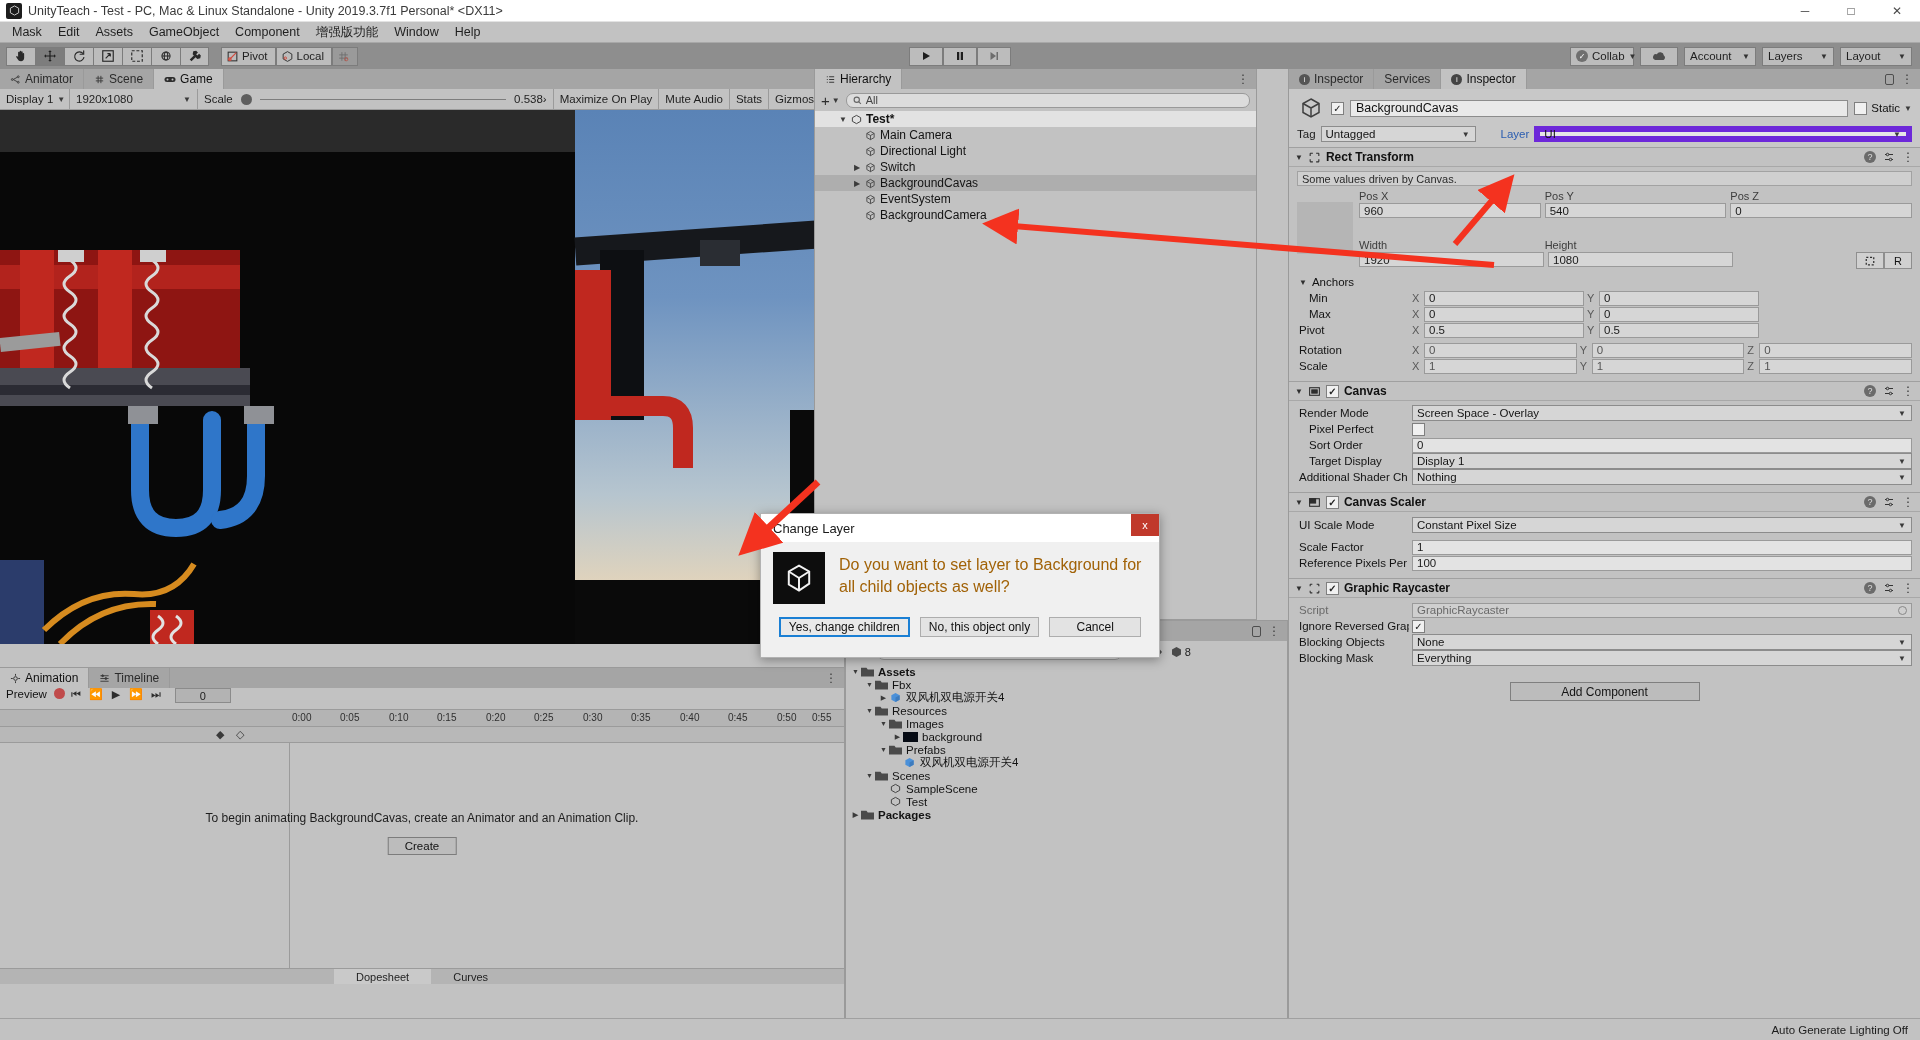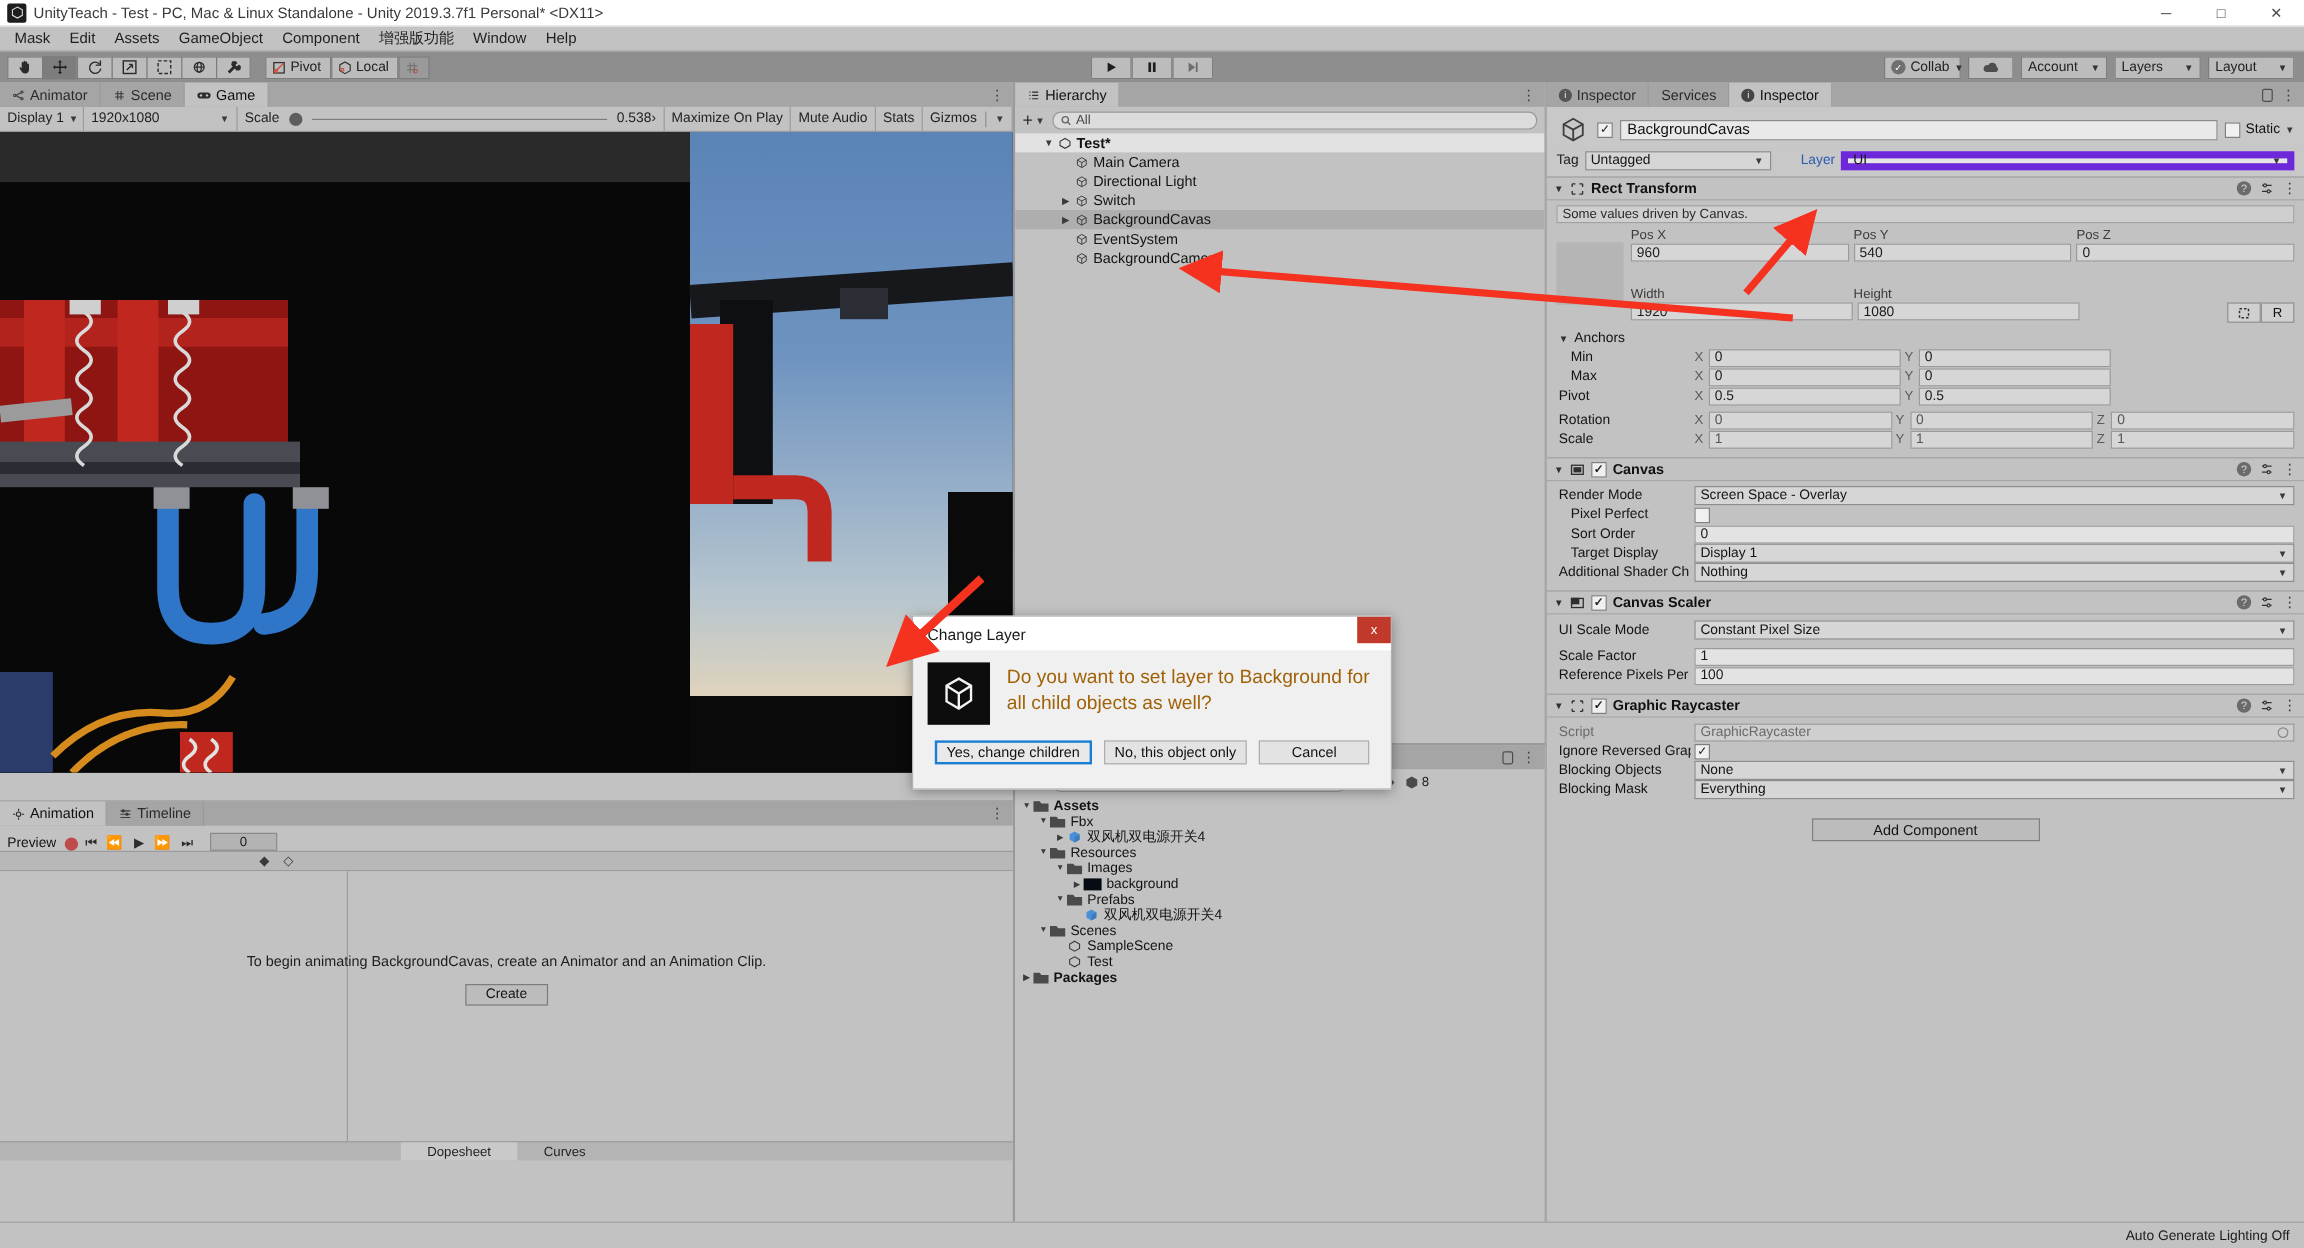--- a/index.html
+++ b/index.html
@@ -106,21 +106,21 @@
   .game-canvas { position: relative; width: 100%; height: 534px; background: #0b0b0b; overflow: hidden; }
   .sky {
     position: absolute; left: 575px; top: 0; width: 270px; height: 534px;
     background: linear-gradient(#5a83b6 0%, #6e93c0 35%, #b6c5cf 72%, #dfd3bd 88%, #3b3b3b 100%);
   }
   .dark-strip { position:absolute; left:0; top:0; width: 575px; height: 42px; background:#2a2a2a; }
 
   
   #anim-panel { left: 0; top: 598px; width: 845px; height: 373px; border-left:none; border-bottom:none;}
   .anim-ctrl {
-    height: 22px; display: flex; align-items: flex-end; gap: 2px; padding: 0 6px;
+    height: 22px; display: flex; align-items: flex-start; gap: 2px; padding: 0 6px;
     background: #c2c2c2; border-bottom: 1px solid #9b9b9b;
   }
   .anim-ctrl .ic { width: 18px; text-align:center; color:#2d2d2d; font-size: 11px; }
   .rec-dot { width: 11px; height: 11px; border-radius: 50%; background: #c04b4b; }
   .frame-box {
     width: 56px; height: 15px; background: #b3b3b3; border: 1px solid #8b8b8b;
     font-size: 11px; display:flex; align-items:center; justify-content:center; color:#1c1c1c;
   }
   .timeline-ruler {
     height: 17px; background: #b4b4b4; border-bottom:1px solid #9b9b9b; position: relative;
@@ -140,21 +140,21 @@
     padding: 2px 16px; background:#bcbcbc; border:1px solid #7c7c7c; font-size: 11.5px;
   }
   .anim-bottom {
     position:absolute; bottom:0; left:0; right:0; height: 16px; background:#b4b4b4;
     border-top:1px solid #9b9b9b; display:flex; justify-content:center; align-items:stretch;
   }
   .anim-bottom .bt { padding: 0 22px; font-size: 11px; display:flex;align-items:center; color:#1f1f1f;}
   .anim-bottom .bt.active { background:#c9c9c9; }
 
   
-  #hier-panel { left: 845px; top: 0; width: 443px; height: 551px; border-top:none; }
+  #hier-panel { left: 814px; top: 0; width: 443px; height: 551px; border-top:none; }
   .search-row { height: 22px; display:flex; align-items:center; gap:6px; padding: 0 6px; background:#c2c2c2;}
   .plus-dd { display:flex; align-items:center; gap:2px; font-size: 15px; color:#2c2c2c; }
   .search-box {
     flex:1; height: 15px; background:#dcdcdc; border:1px solid #999; border-radius: 7px;
     display:flex; align-items:center; gap:4px; padding: 0 6px; font-size: 11px; color:#444;
   }
   .hier-body { background:#c2c2c2; height: calc(100% - 42px); overflow:hidden; }
   .hrow { height: 16px; display:flex; align-items:center; font-size: 12px; color:#131313; padding-left: 4px; }
   .hrow.root { background:#e2e2e2; font-weight:bold; }
   .hrow.sel { background:#aeaeae; }
@@ -552,20 +552,34 @@
         <span style="font-size:11.5px;margin-right:5px">Preview</span>
         <span class="rec-dot"></span>
         <span class="ic">⏮</span>
         <span class="ic">⏪</span>
         <span class="ic">▶</span>
         <span class="ic">⏩</span>
         <span class="ic">⏭</span>
         <span class="frame-box" style="margin-left:8px">0</span>
       </div>
 
+      <div class="timeline-ruler">
+        <span class="tick" style="left:292px">0:00</span>
+        <span class="tick" style="left:340px">0:05</span>
+        <span class="tick" style="left:389px">0:10</span>
+        <span class="tick" style="left:437px">0:15</span>
+        <span class="tick" style="left:486px">0:20</span>
+        <span class="tick" style="left:534px">0:25</span>
+        <span class="tick" style="left:583px">0:30</span>
+        <span class="tick" style="left:631px">0:35</span>
+        <span class="tick" style="left:680px">0:40</span>
+        <span class="tick" style="left:728px">0:45</span>
+        <span class="tick" style="left:777px">0:50</span>
+        <span class="tick" style="left:812px">0:55</span>
+      </div>
 
       <div class="anim-toolrow">
         <span style="position:absolute;left:216px;top:1px;font-size:11px;color:#3a3a3a">◆</span>
         <span style="position:absolute;left:236px;top:1px;font-size:11px;color:#3a3a3a">◇</span>
       </div>
 
       <div class="anim-body">
         <div class="anim-left"></div>
         <div class="anim-right"></div>
         <div class="anim-msg">To begin animating BackgroundCavas, create an Animator and an Animation Clip.</div>

